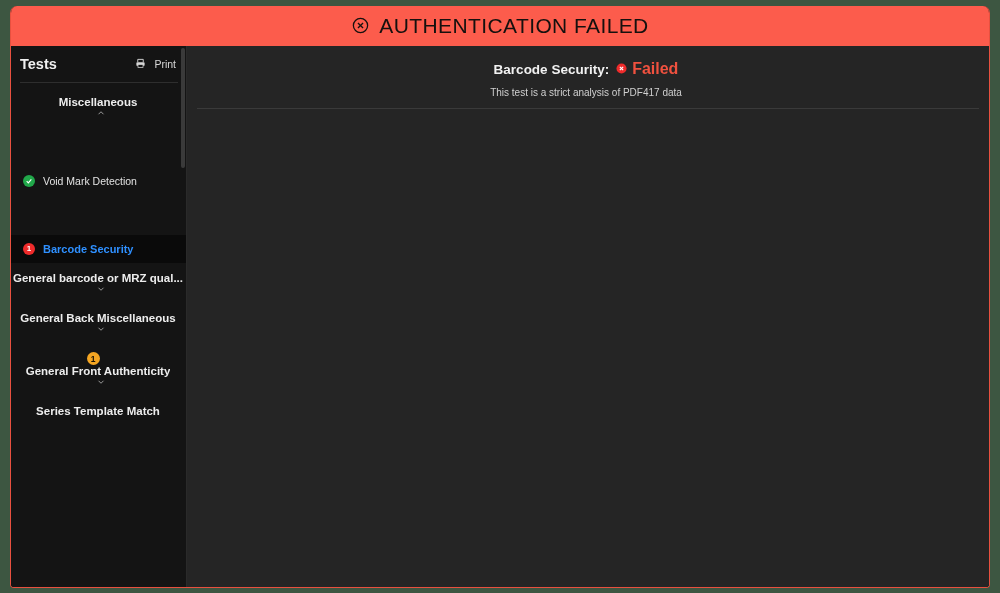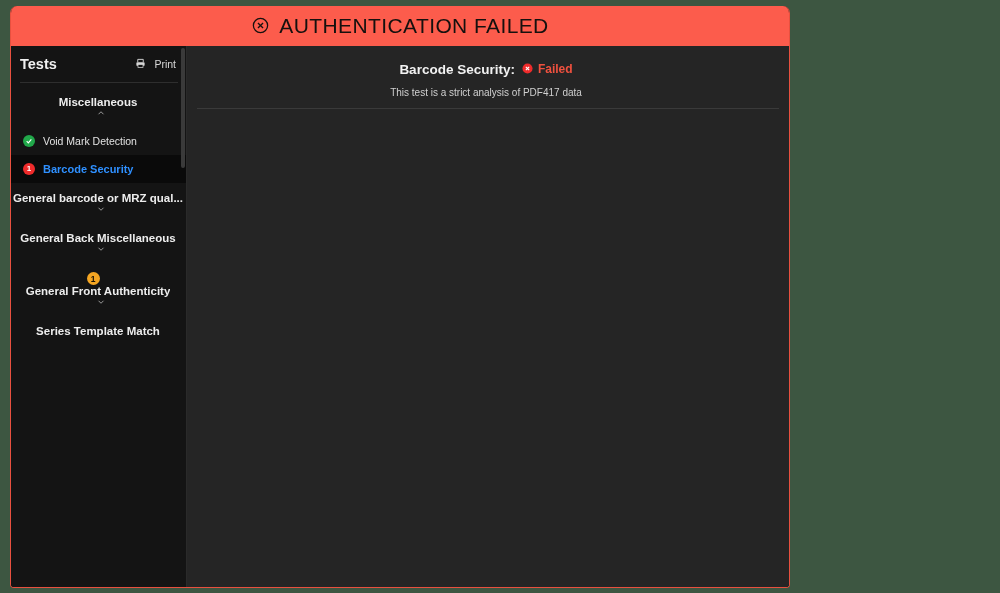--- a/index.html
+++ b/index.html
@@ -9,21 +9,21 @@
     height: 593px;
     overflow: hidden;
     background: #3d5641;
     font-family: "Liberation Sans", sans-serif;
   }
 
   #app-window {
     position: absolute;
     left: 10px;
     top: 6px;
-    width: 780px;
+    width: 980px;
     height: 582px;
     border-radius: 7px 7px 4px 4px;
     overflow: hidden;
     display: flex;
     flex-direction: column;
     border: 1px solid #e8503f;
     border-top: none;
     background: #1f1f1f;
   }
 
@@ -129,20 +129,21 @@
     font-weight: 700;
     color: #1b1205;
     margin-right: 10px;
   }
   .badge.orange { background: #f5a623; }
 
   .test-item {
     display: flex;
     padding: 8px 0 8px 12px;
     cursor: pointer;
+    margin-top: 40px;
   }
   .test-item .item-label {
     font-size: 10.5px;
     color: #e2e2e2;
     white-space: nowrap;
   }
   .test-item.selected {
     background: #0a0a0a;
   }
   .test-item.selected .item-label {
@@ -203,21 +204,21 @@
     font-size: 13.5px;
     font-weight: 700;
     color: #f2f2f2;
   }
   #status-badge {
     display: inline-flex;
     align-items: center;
     gap: 5px;
   }
   #status-badge .status-text {
-    font-size: 12px;
+    font-size: 16px;
     font-weight: 700;
     color: #f0513f;
   }
   #main-subtitle {
     margin-top: 9px;
     font-size: 10px;
     color: #d0d0d0;
   }
   #header-divider {
     height: 1px;

